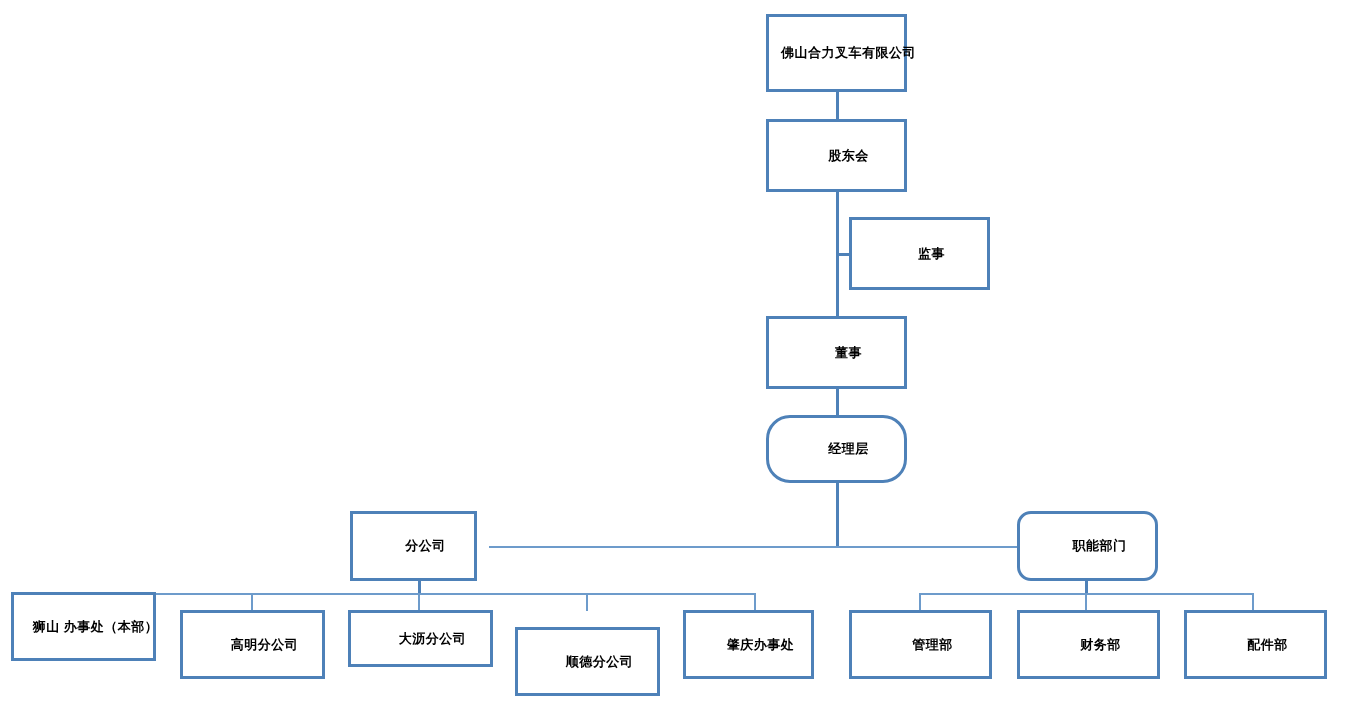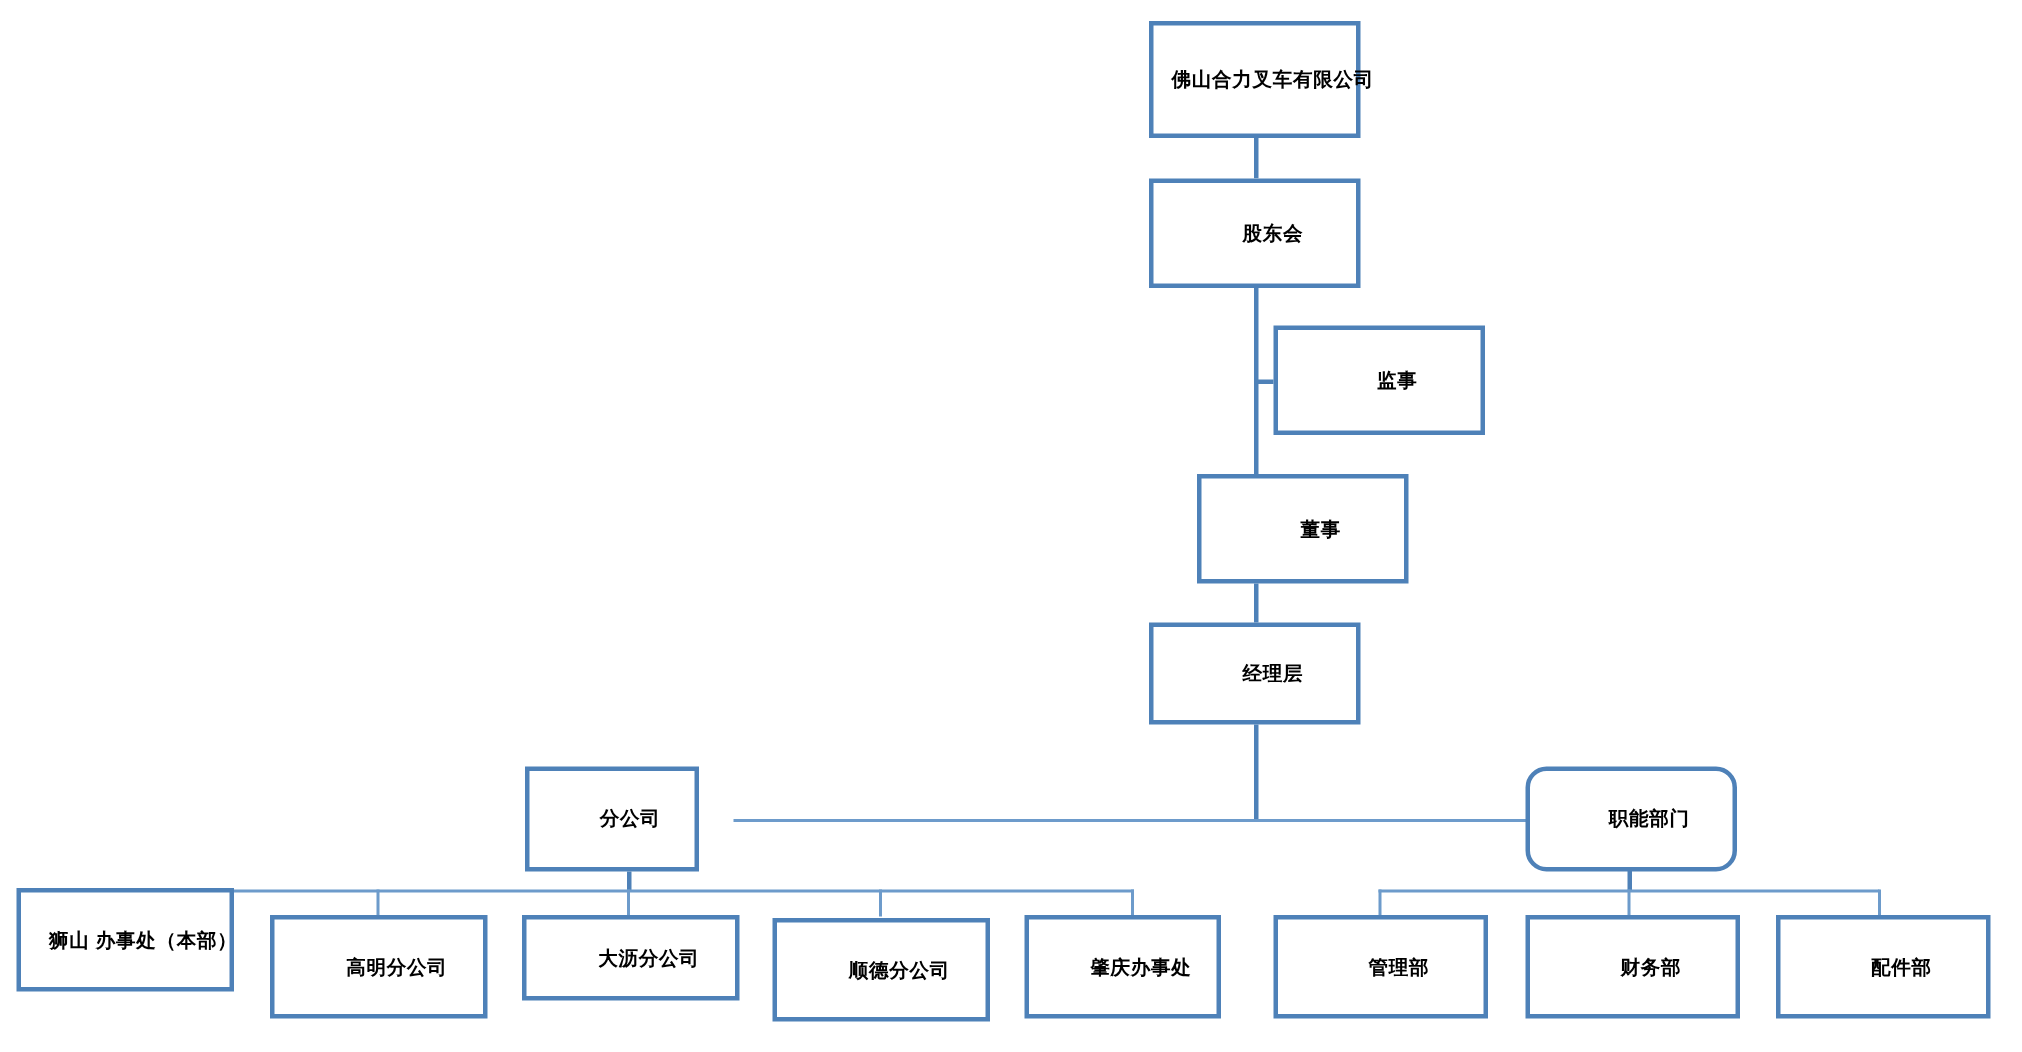--- a/index.html
+++ b/index.html
@@ -88,49 +88,49 @@
   </div>
 
   <div class="org-box" style="left:766px; top:119px; width:141px; height:73px;">
     <span class="box-label">股东会</span>
   </div>
 
   <div class="org-box" style="left:849px; top:217px; width:141px; height:73px;">
     <span class="box-label">监事</span>
   </div>
 
-  <div class="org-box" style="left:766px; top:316px; width:141px; height:73px;margin-left:32px;">
+  <div class="org-box" style="left:766px; top:316px; width:141px; height:73px;">
     <span class="box-label">董事</span>
   </div>
 
-  <div class="org-box" style="left:766px; top:415px; width:141px; height:68px;">
+  <div class="org-box" style="left:766px; top:415px; width:141px; height:68px;border-radius:24px;">
     <span class="box-label">经理层</span>
   </div>
 
-  <div class="org-box" style="left:350px; top:511px; width:116px; height:70px;">
+  <div class="org-box" style="left:350px; top:511px; width:127px; height:70px;">
     <span class="box-label">分公司</span>
   </div>
 
   <div class="org-box" style="left:1017px; top:511px; width:141px; height:70px;border-radius:14px;">
     <span class="box-label">职能部门</span>
   </div>
 
   <div class="org-box" style="left:11px; top:592px; width:145px; height:69px;">
     <span class="box-label">狮山 办事处（本部）</span>
   </div>
 
   <div class="org-box" style="left:180px; top:610px; width:145px; height:69px;">
     <span class="box-label">高明分公司</span>
   </div>
 
   <div class="org-box" style="left:348px; top:610px; width:145px; height:57px;">
     <span class="box-label">大沥分公司</span>
   </div>
 
-  <div class="org-box" style="left:515px; top:612px; width:145px; height:69px;">
+  <div class="org-box" style="left:515px; top:627px; width:145px; height:69px;">
     <span class="box-label">顺德分公司</span>
   </div>
 
   <div class="org-box" style="left:683px; top:610px; width:131px; height:69px;">
     <span class="box-label">肇庆办事处</span>
   </div>
 
   <div class="org-box" style="left:849px; top:610px; width:143px; height:69px;">
     <span class="box-label">管理部</span>
   </div>

